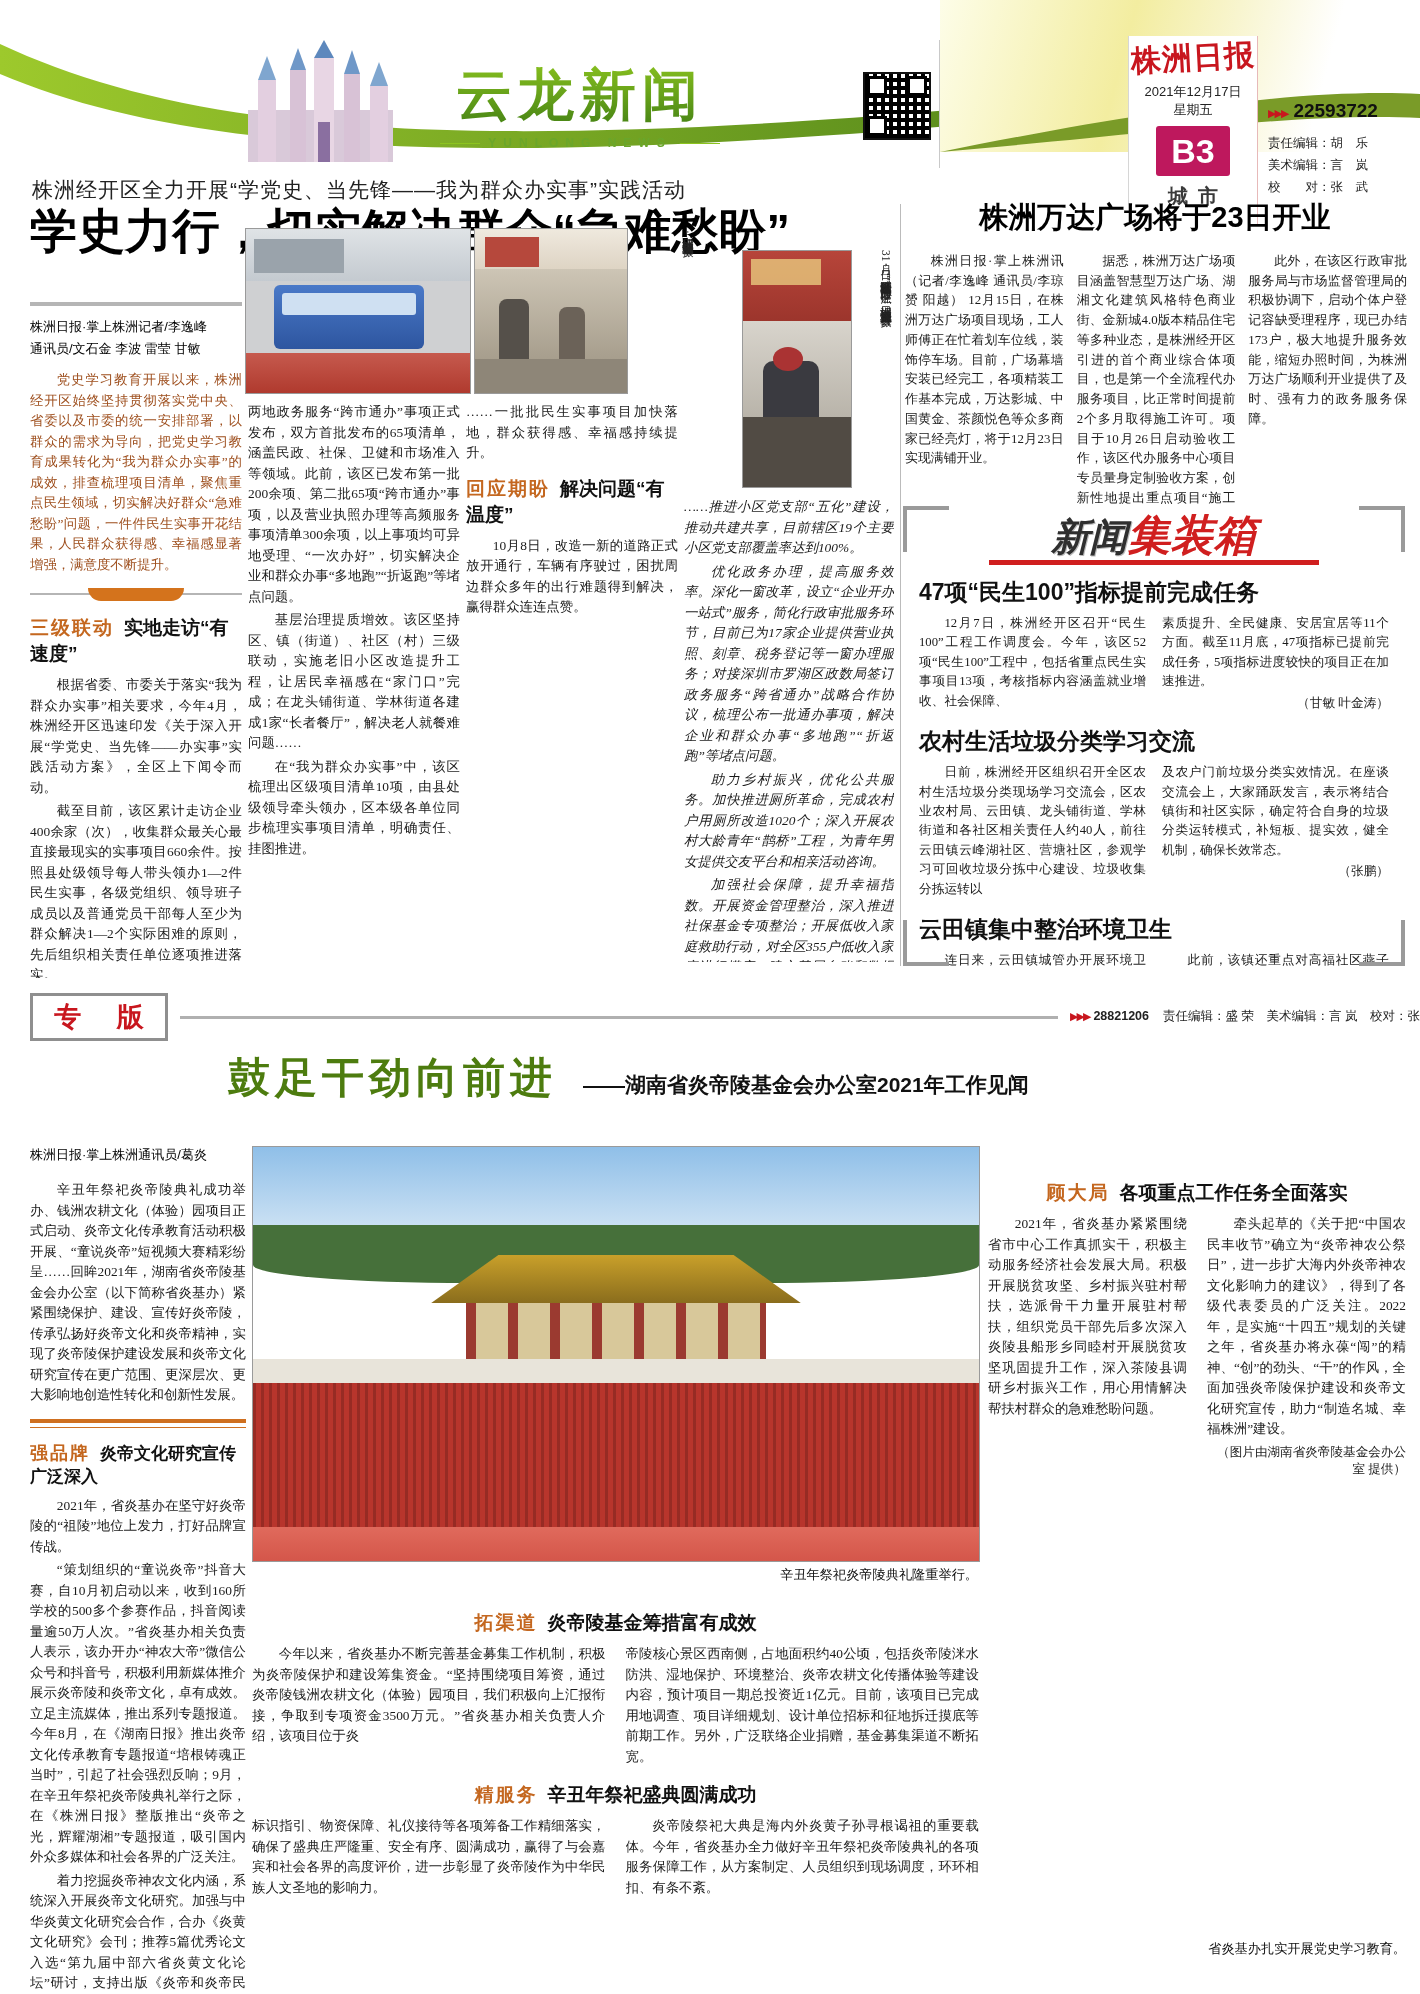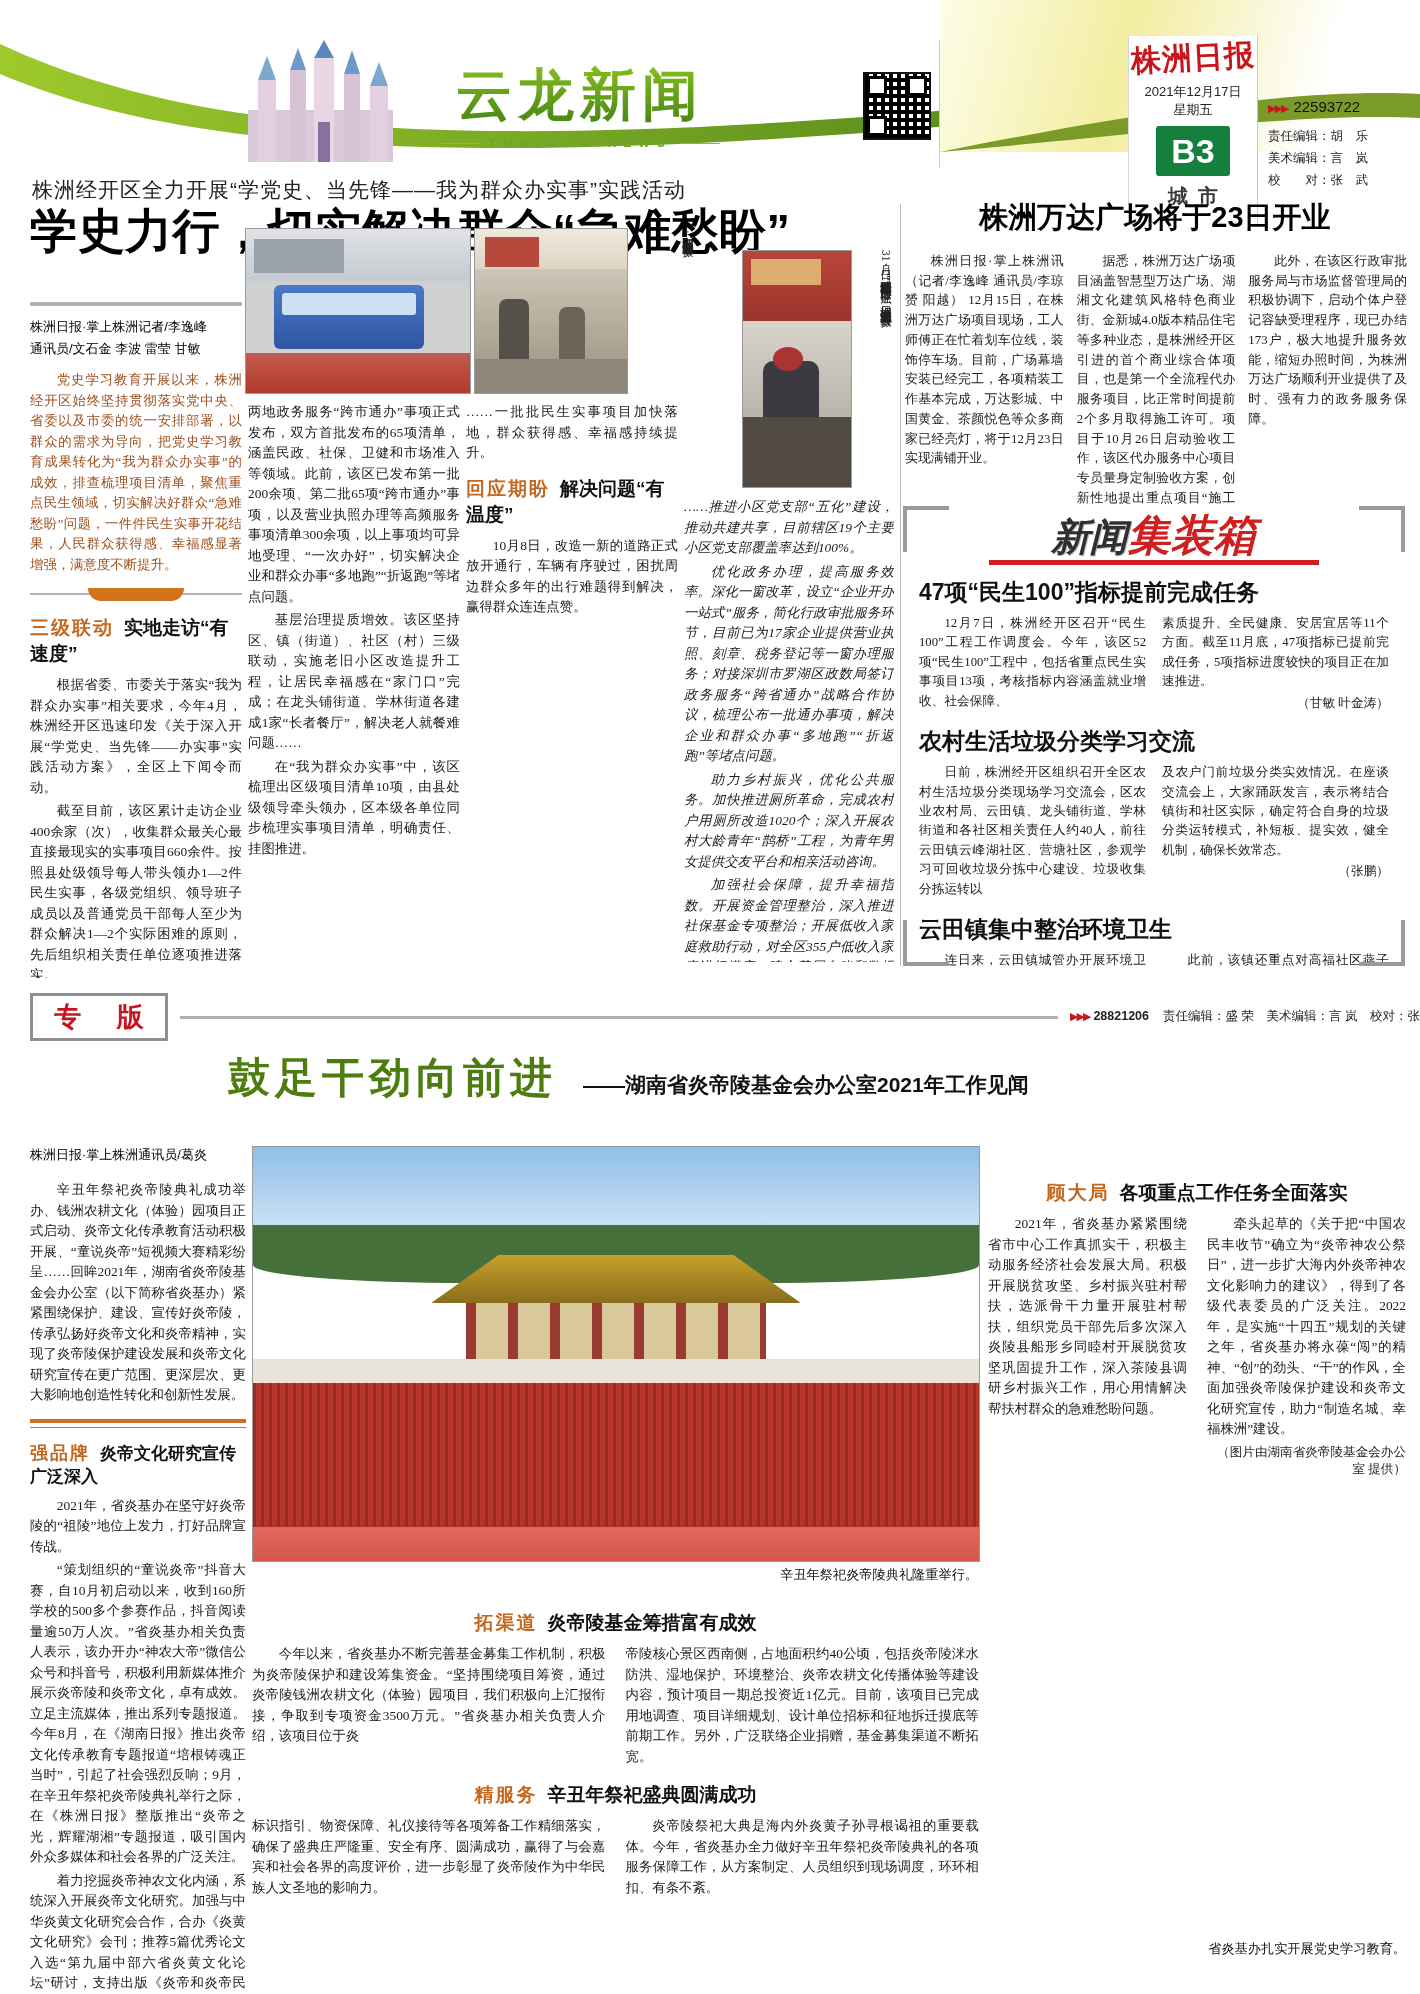--- a/index.html
+++ b/index.html
@@ -20,27 +20,27 @@
   .qr .q1{left:2px;top:2px}.qr .q2{right:2px;top:2px}.qr .q3{left:2px;bottom:2px}
   .hline-v{position:absolute;left:939px;top:40px;width:1px;height:128px;background:#c9c9c9;}
   .band{position:absolute;left:940px;top:0;width:480px;height:152px;
         background:linear-gradient(105deg,#fdfde8 0%,#f3eda0 38%,#f8f5cf 58%,#ffffff 78%);}
   .paper-panel{position:absolute;left:1128px;top:36px;width:128px;height:188px;background:#fff;
                border-left:1px solid #d6d6d6;border-right:1px solid #e7b9b9;text-align:center;}
   .paper-name{font-family:"Liberation Serif",serif;font-size:30px;font-weight:900;color:#c8161e;
               transform:rotate(-3deg);letter-spacing:1px;margin-top:2px;}
   .date1{font-size:13px;margin-top:4px;color:#222;}
   .date2{font-size:13px;color:#222;}
-  .page-badge{width:74px;height:50px;margin:7px auto 0;background:#15803d;color:#fff;font-size:34px;
+  .page-badge{width:74px;height:50px;margin:7px auto 0;background:#be185d;color:#fff;font-size:34px;
               font-weight:900;line-height:50px;border-radius:3px;}
   .section-name{font-size:20px;font-weight:800;color:#3a3a3a;letter-spacing:10px;text-indent:10px;margin-top:7px;}
   .editor-box{position:absolute;left:1268px;top:94px;width:150px;font-size:12.5px;line-height:1.75;color:#222;}
   .hotline{margin-bottom:6px;}
   .hotline .arrows{color:#c8161e;font-size:11px;letter-spacing:-2px;margin-right:6px;}
-  .hotline .num{font-size:15px;font-weight:400;color:#111;text-align:right;}
+  .hotline .num{font-size:19px;font-weight:700;color:#111;text-align:right;}
   
   .bodytext{font-family:"Liberation Serif",serif;font-size:13.4px;line-height:1.53;text-align:justify;
             text-indent:2em;margin:0 0 3px;color:#1a1a1a;}
   .noindent{text-indent:0;}
   .sub{margin:12px 0 8px;font-size:19px;font-weight:800;font-family:"Liberation Sans",sans-serif;}
   .sub .tag{color:#c4671f;margin-right:10px;letter-spacing:2px;}
   .sub .ttl{color:#111;}
   
   .kicker{position:absolute;left:32px;top:176px;width:860px;font-size:21px;color:#222;letter-spacing:1px;}
   .main-headline{position:absolute;left:30px;top:204px;width:840px;font-size:47px;font-weight:900;

